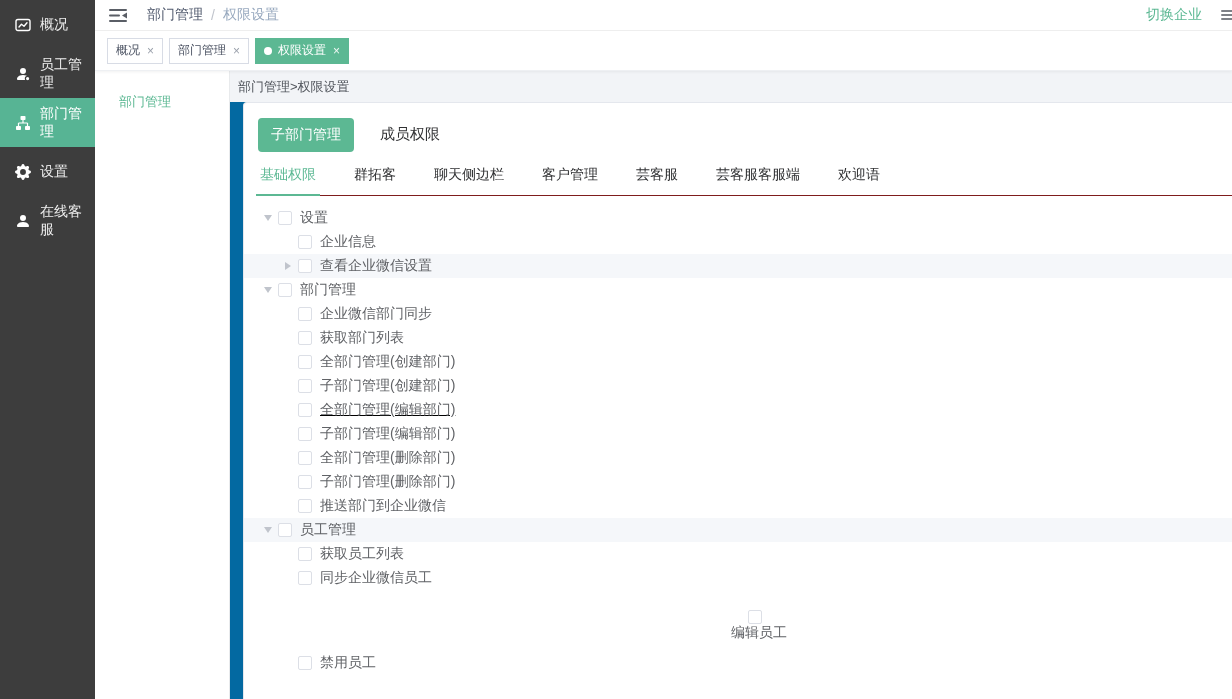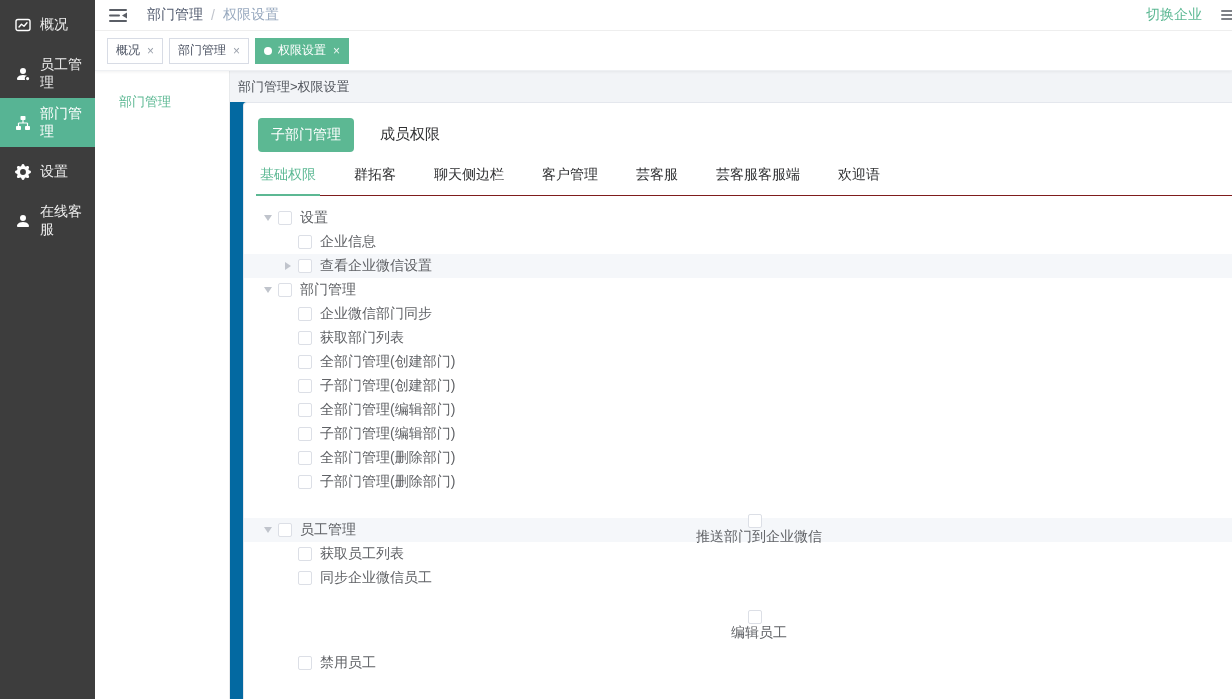--- a/index.html
+++ b/index.html
@@ -241,21 +241,21 @@
                 <span class="cb"></span>
                 <span class="tlabel">全部门管理(创建部门)</span>
               </div>
               <div class="tree-row" style="padding-left: 34px;">
                 <span class="caret">
                   <i></i>
                 </span>
                 <span class="cb"></span>
                 <span class="tlabel">子部门管理(创建部门)</span>
               </div>
-              <div class="tree-row" style="padding-left: 34px;">
+              <div class="tree-row" style="padding-left: 34px; text-decoration: underline;">
                 <span class="caret">
                   <i></i>
                 </span>
                 <span class="cb"></span>
                 <span class="tlabel">全部门管理(编辑部门)</span>
               </div>
               <div class="tree-row" style="padding-left: 34px;">
                 <span class="caret">
                   <i></i>
                 </span>
@@ -269,21 +269,21 @@
                 <span class="cb"></span>
                 <span class="tlabel">全部门管理(删除部门)</span>
               </div>
               <div class="tree-row" style="padding-left: 34px;">
                 <span class="caret">
                   <i></i>
                 </span>
                 <span class="cb"></span>
                 <span class="tlabel">子部门管理(删除部门)</span>
               </div>
-              <div class="tree-row" style="padding-left: 34px; flex-direction: column;">
+              <div class="tree-row" style="padding-left: 34px;">
                 <span class="caret">
                   <i></i>
                 </span>
                 <span class="cb"></span>
                 <span class="tlabel">推送部门到企业微信</span>
               </div>
               <div class="tree-row hl" style="padding-left: 14px;">
                 <span class="caret open">
                   <i></i>
                 </span>

